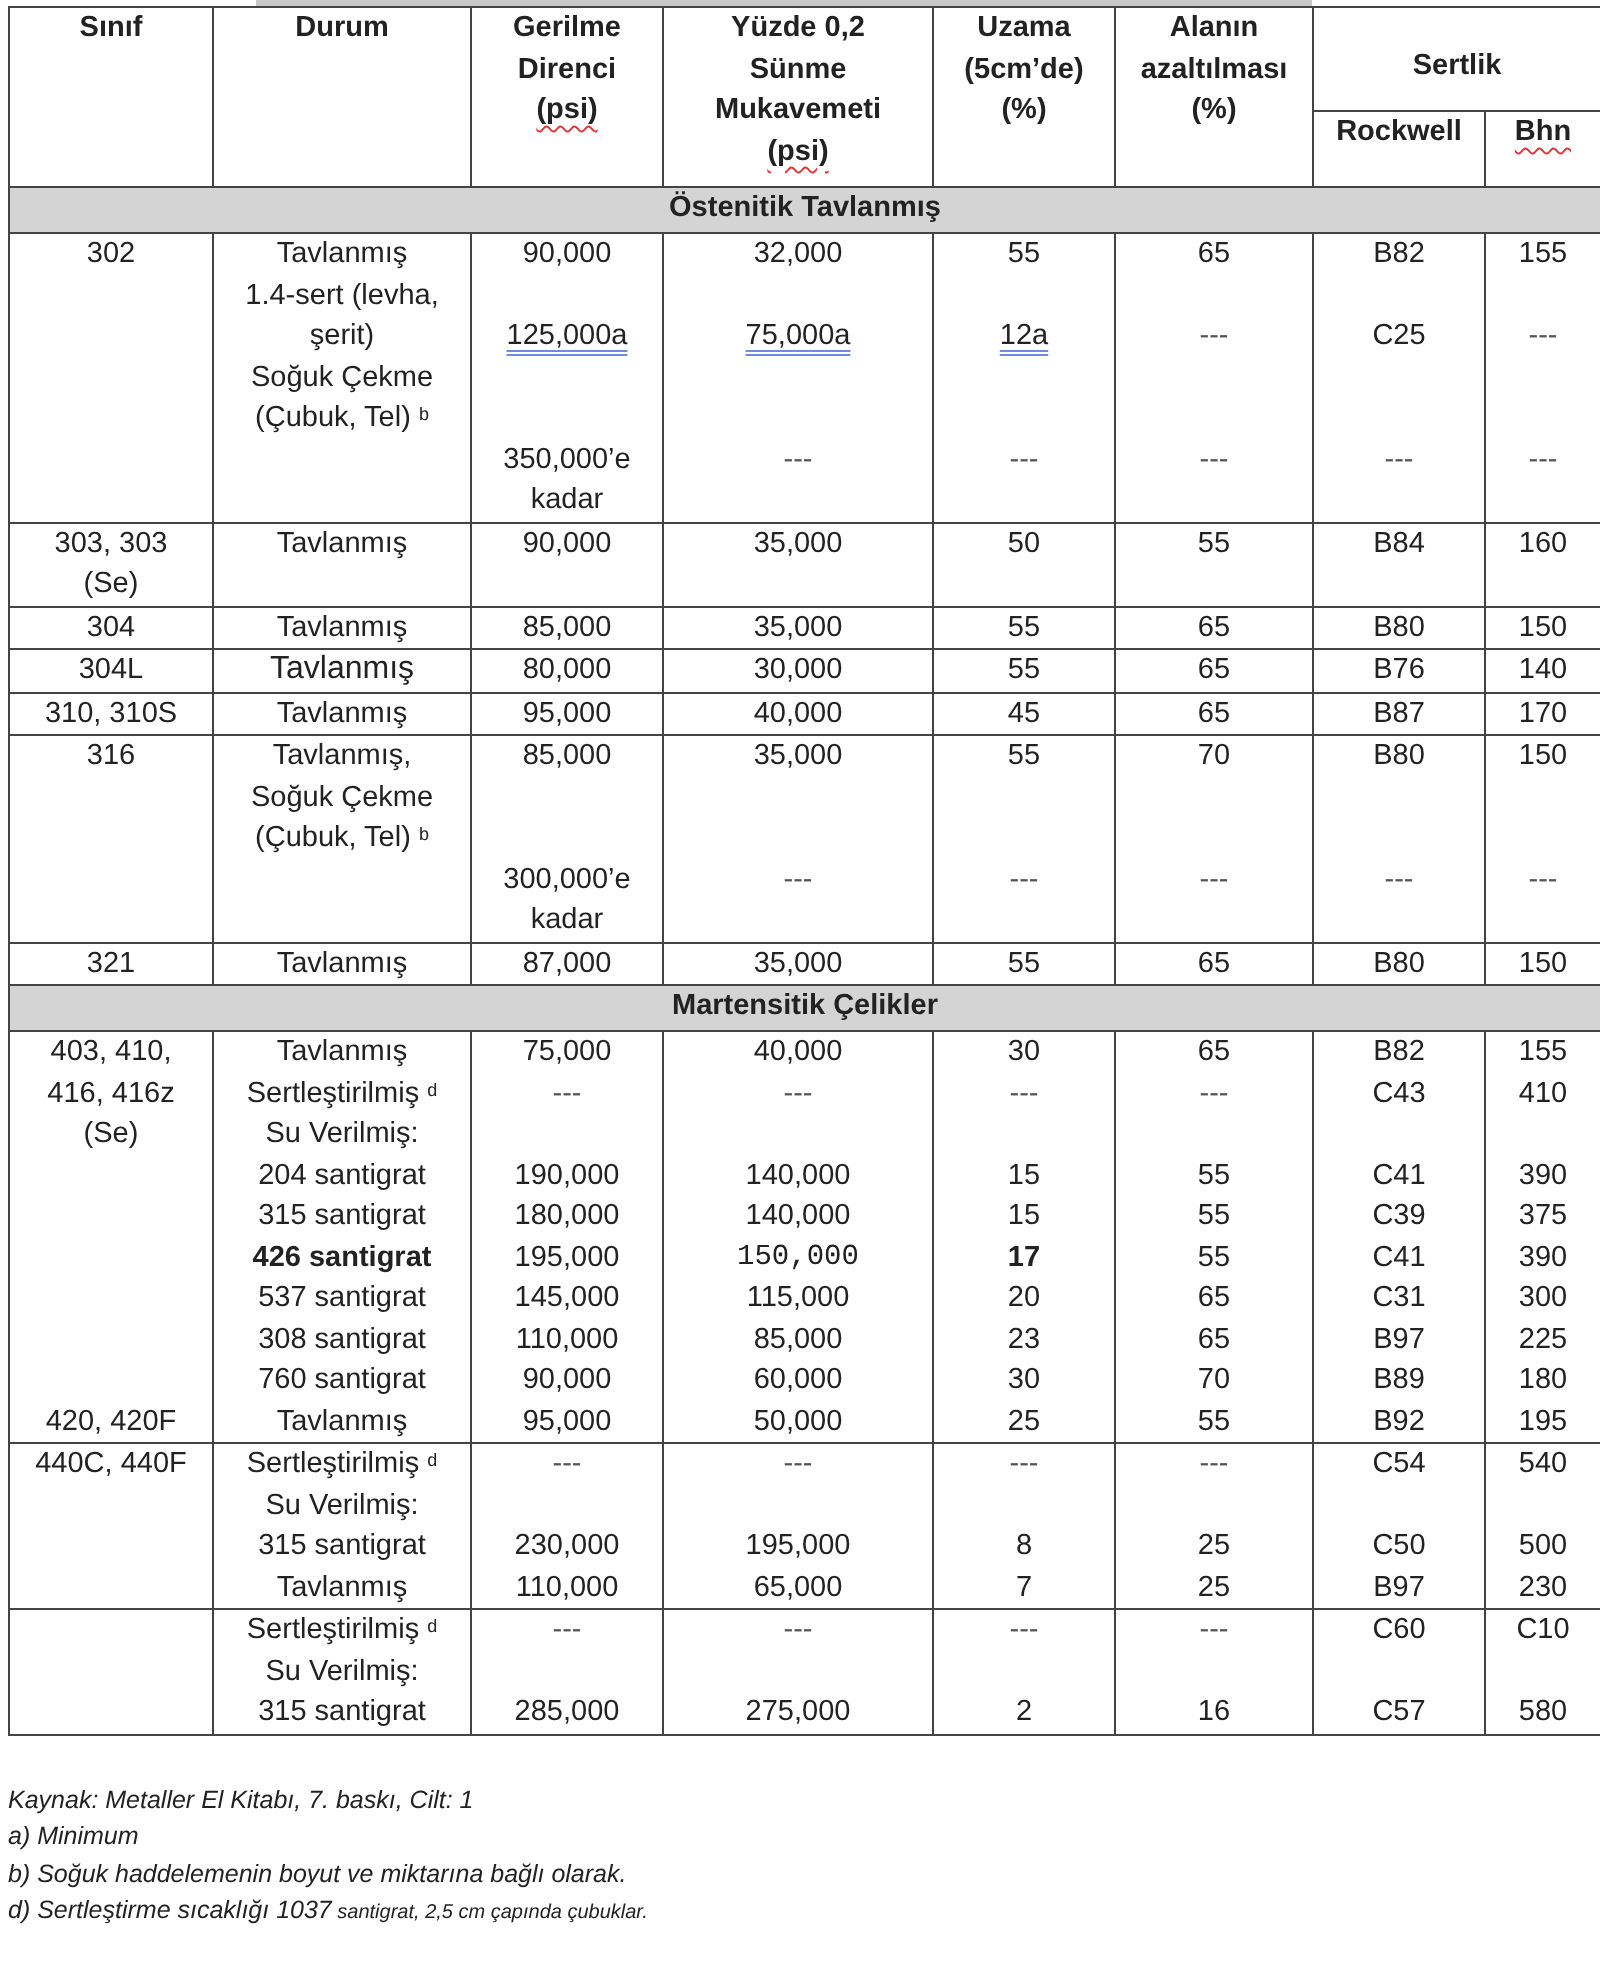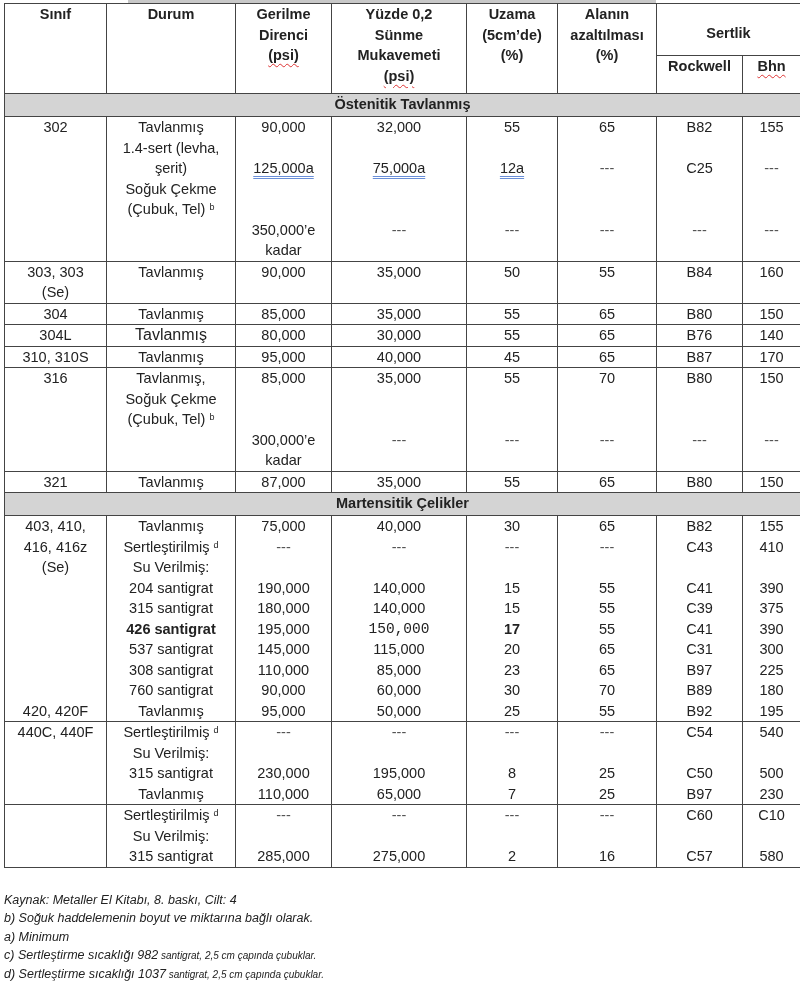--- a/index.html
+++ b/index.html
@@ -426,18 +426,17 @@
         <td>
           <span class="cell-line" style="min-height: 20.5px;"><span>C10</span></span>
           <span class="cell-line" style="min-height: 20.5px;"></span>
           <span class="cell-line" style="min-height: 20.5px;"><span>580</span></span>
         </td>
       </tr>
   </tbody>
 </table>
 
 <div class="notes">
-  <div>Kaynak: Metaller El Kitabı, 8. baskı, Cilt: 4</div>
+  <div>Kaynak: Metaller El Kitabı, 7. baskı, Cilt: 1</div>
+  <div>a) Minimum</div>
   <div>b) Soğuk haddelemenin boyut ve miktarına bağlı olarak.</div>
-  <div>a) Minimum</div>
-  <div><span>c) Sertleştirme sıcaklığı 982</span><span class="small"> santigrat, 2,5 cm çapında çubuklar.</span></div>
   <div><span>d) Sertleştirme sıcaklığı 1037</span><span class="small"> santigrat, 2,5 cm çapında çubuklar.</span></div>
 </div>
 
 </body></html>

